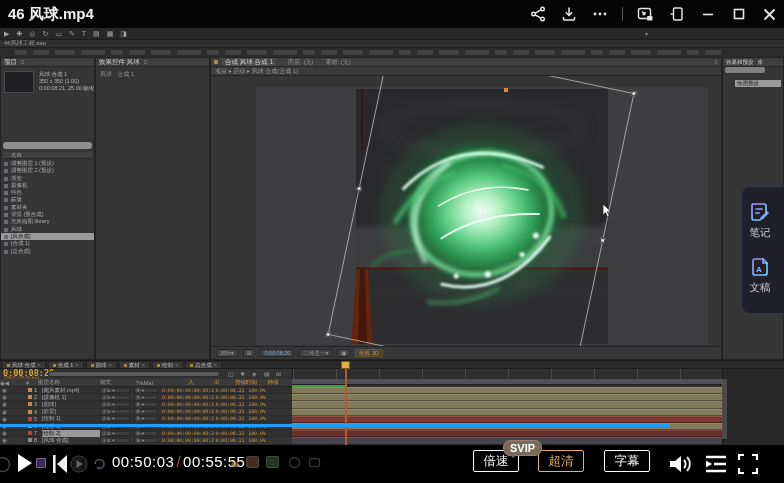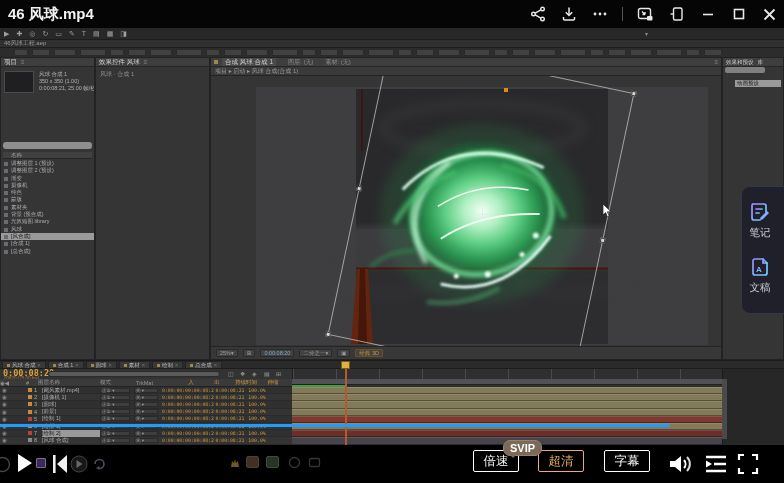--- a/index.html
+++ b/index.html
@@ -538,20 +538,23 @@
         <path d="M15,1 L5,10 L15,19 Z" fill="#f0f0f0"></path>
       </svg>
     <svg class="mini-ic" style="left:70px;top:10px;opacity:.55;" width="18" height="18" viewBox="0 0 18 18">
         <circle cx="9" cy="9" r="8" fill="#2a2a2a" stroke="#777" stroke-width="1"></circle>
         <path d="M6.5,5 L12.5,9 L6.5,13 Z" fill="#bbb"></path>
       </svg>
     <svg class="mini-ic" style="left:93px;top:12px;opacity:.5;" width="13" height="13" viewBox="0 0 13 13">
         <path d="M2,7 A4.5,4.5 0 1 1 6.5,11.5" fill="none" stroke="#9a9abb" stroke-width="1.6"></path>
         <path d="M6.5,9 L6.5,13 L3,11 Z" fill="#9a9abb"></path>
       </svg>
+    <div class="timewrap">
+      <span>00:50:03</span><span class="timesep">/</span><span>00:55:55</span>
+    </div>
 
     <svg class="mini-ic" style="left:229px;top:12px;opacity:.6;" width="12" height="12" viewBox="0 0 12 12">
         <path d="M2,10 L10,10 L9,4 L7,6 L6,2 L5,6 L3,4 Z" fill="#b8923f"></path>
       </svg>
     <div class="mini-ic" style="left:246px;top:11px;width:13px;height:12px;background:#5a4636;border:1px solid #6e5a46;border-radius:2px;opacity:.7;"></div>
     <div class="mini-ic" style="left:266px;top:11px;width:13px;height:12px;background:#3a4a38;border:1px solid #55704f;border-radius:2px;opacity:.7;"></div>
     <svg class="mini-ic" style="left:288px;top:11px;opacity:.4;" width="13" height="13" viewBox="0 0 13 13">
         <circle cx="6.5" cy="6.5" r="5" fill="none" stroke="#888" stroke-width="1.3"></circle>
       </svg>
     <svg class="mini-ic" style="left:308px;top:11px;opacity:.4;" width="13" height="13" viewBox="0 0 13 13">

